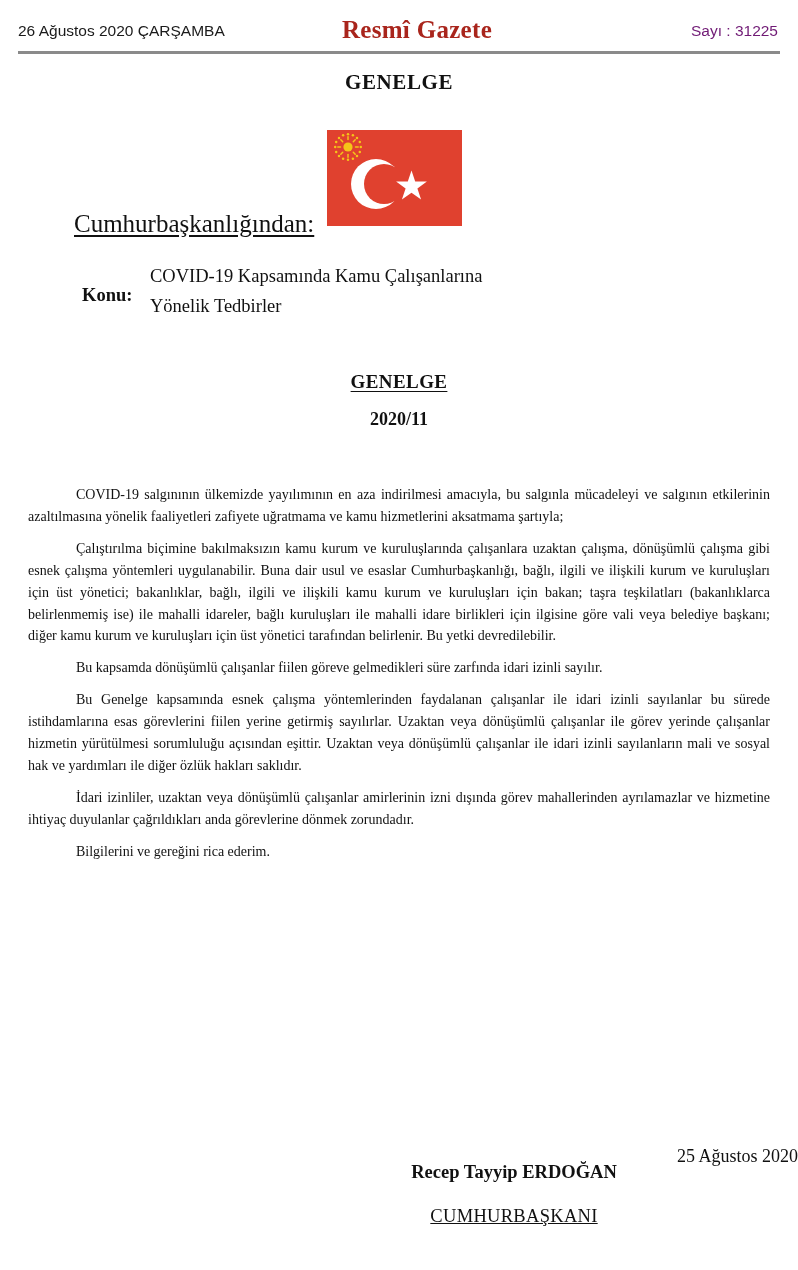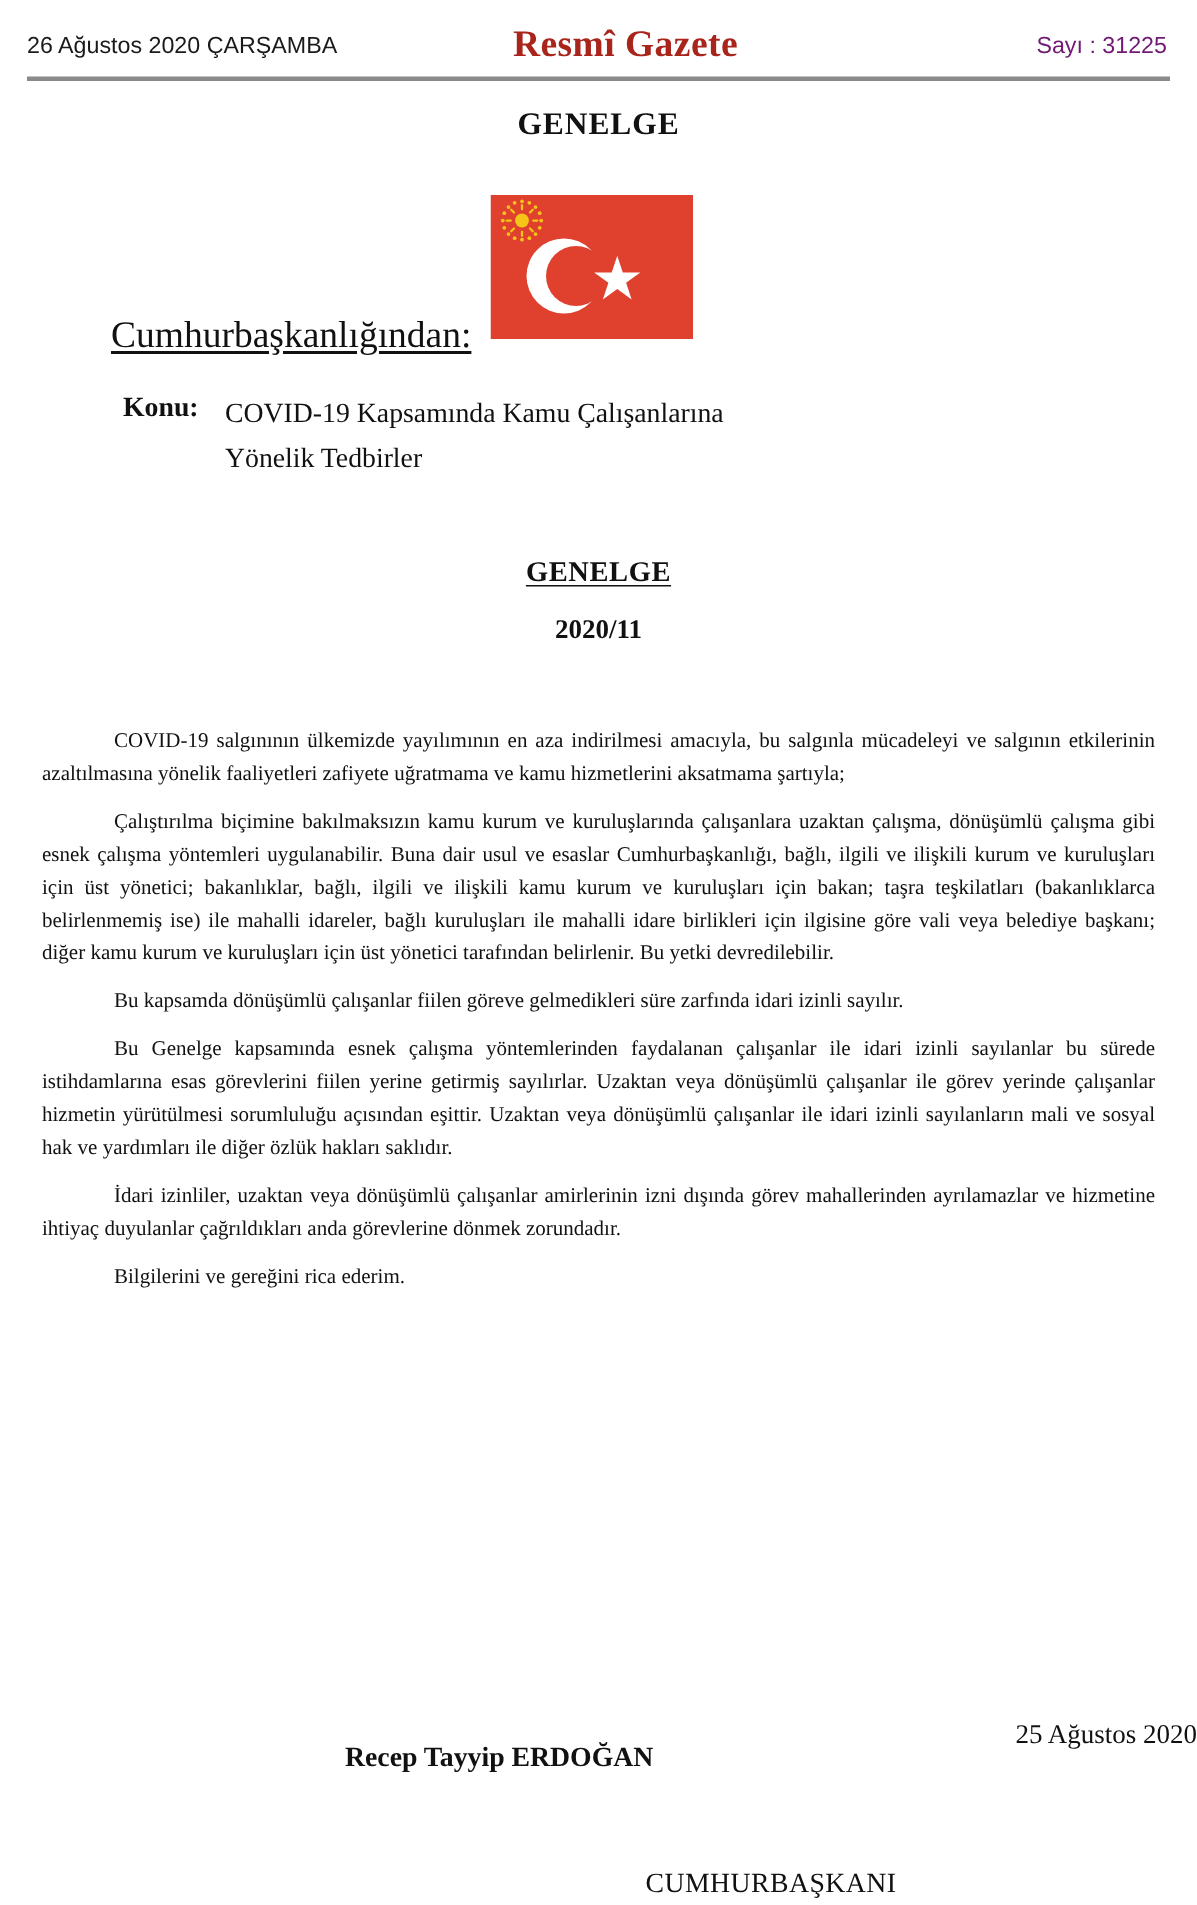--- a/index.html
+++ b/index.html
@@ -101,20 +101,21 @@
     left: 82px;
     top: 262px;
     width: 640px;
   }
   .subject-label {
     display: inline-block;
     width: 68px;
     font-weight: bold;
     font-size: 18.5px;
     vertical-align: top;
+    margin-top: 23px;
   }
   .subject-value {
     display: inline-block;
     font-size: 18.5px;
     vertical-align: top;
     line-height: 1.62;
   }
 
   
   .circular-title {
@@ -167,35 +168,37 @@
     top: 1146px;
     width: 798px;
     text-align: right;
     font-size: 18px;
   }
   .sign-name {
     position: absolute;
     left: 0;
     top: 1162px;
     width: 798px;
+    text-align: center;
     padding-left: 230px;
     box-sizing: border-box;
     font-weight: bold;
     font-size: 18.5px;
   }
   .sign-role {
     position: absolute;
     left: 0;
-    top: 1246px;
+    top: 1206px;
     width: 798px;
     text-align: center;
     padding-left: 230px;
     box-sizing: border-box;
     font-size: 18.5px;
     letter-spacing: 0.3px;
+    text-decoration: underline;
   }
 </style>
 </head>
 <body>
 
 <div class="masthead">
   <div class="masthead-date">26 Ağustos 2020 ÇARŞAMBA</div>
   <div class="masthead-title">Resmî Gazete</div>
   <div class="masthead-issue">Sayı : 31225</div>
   <div class="masthead-rule"></div>

